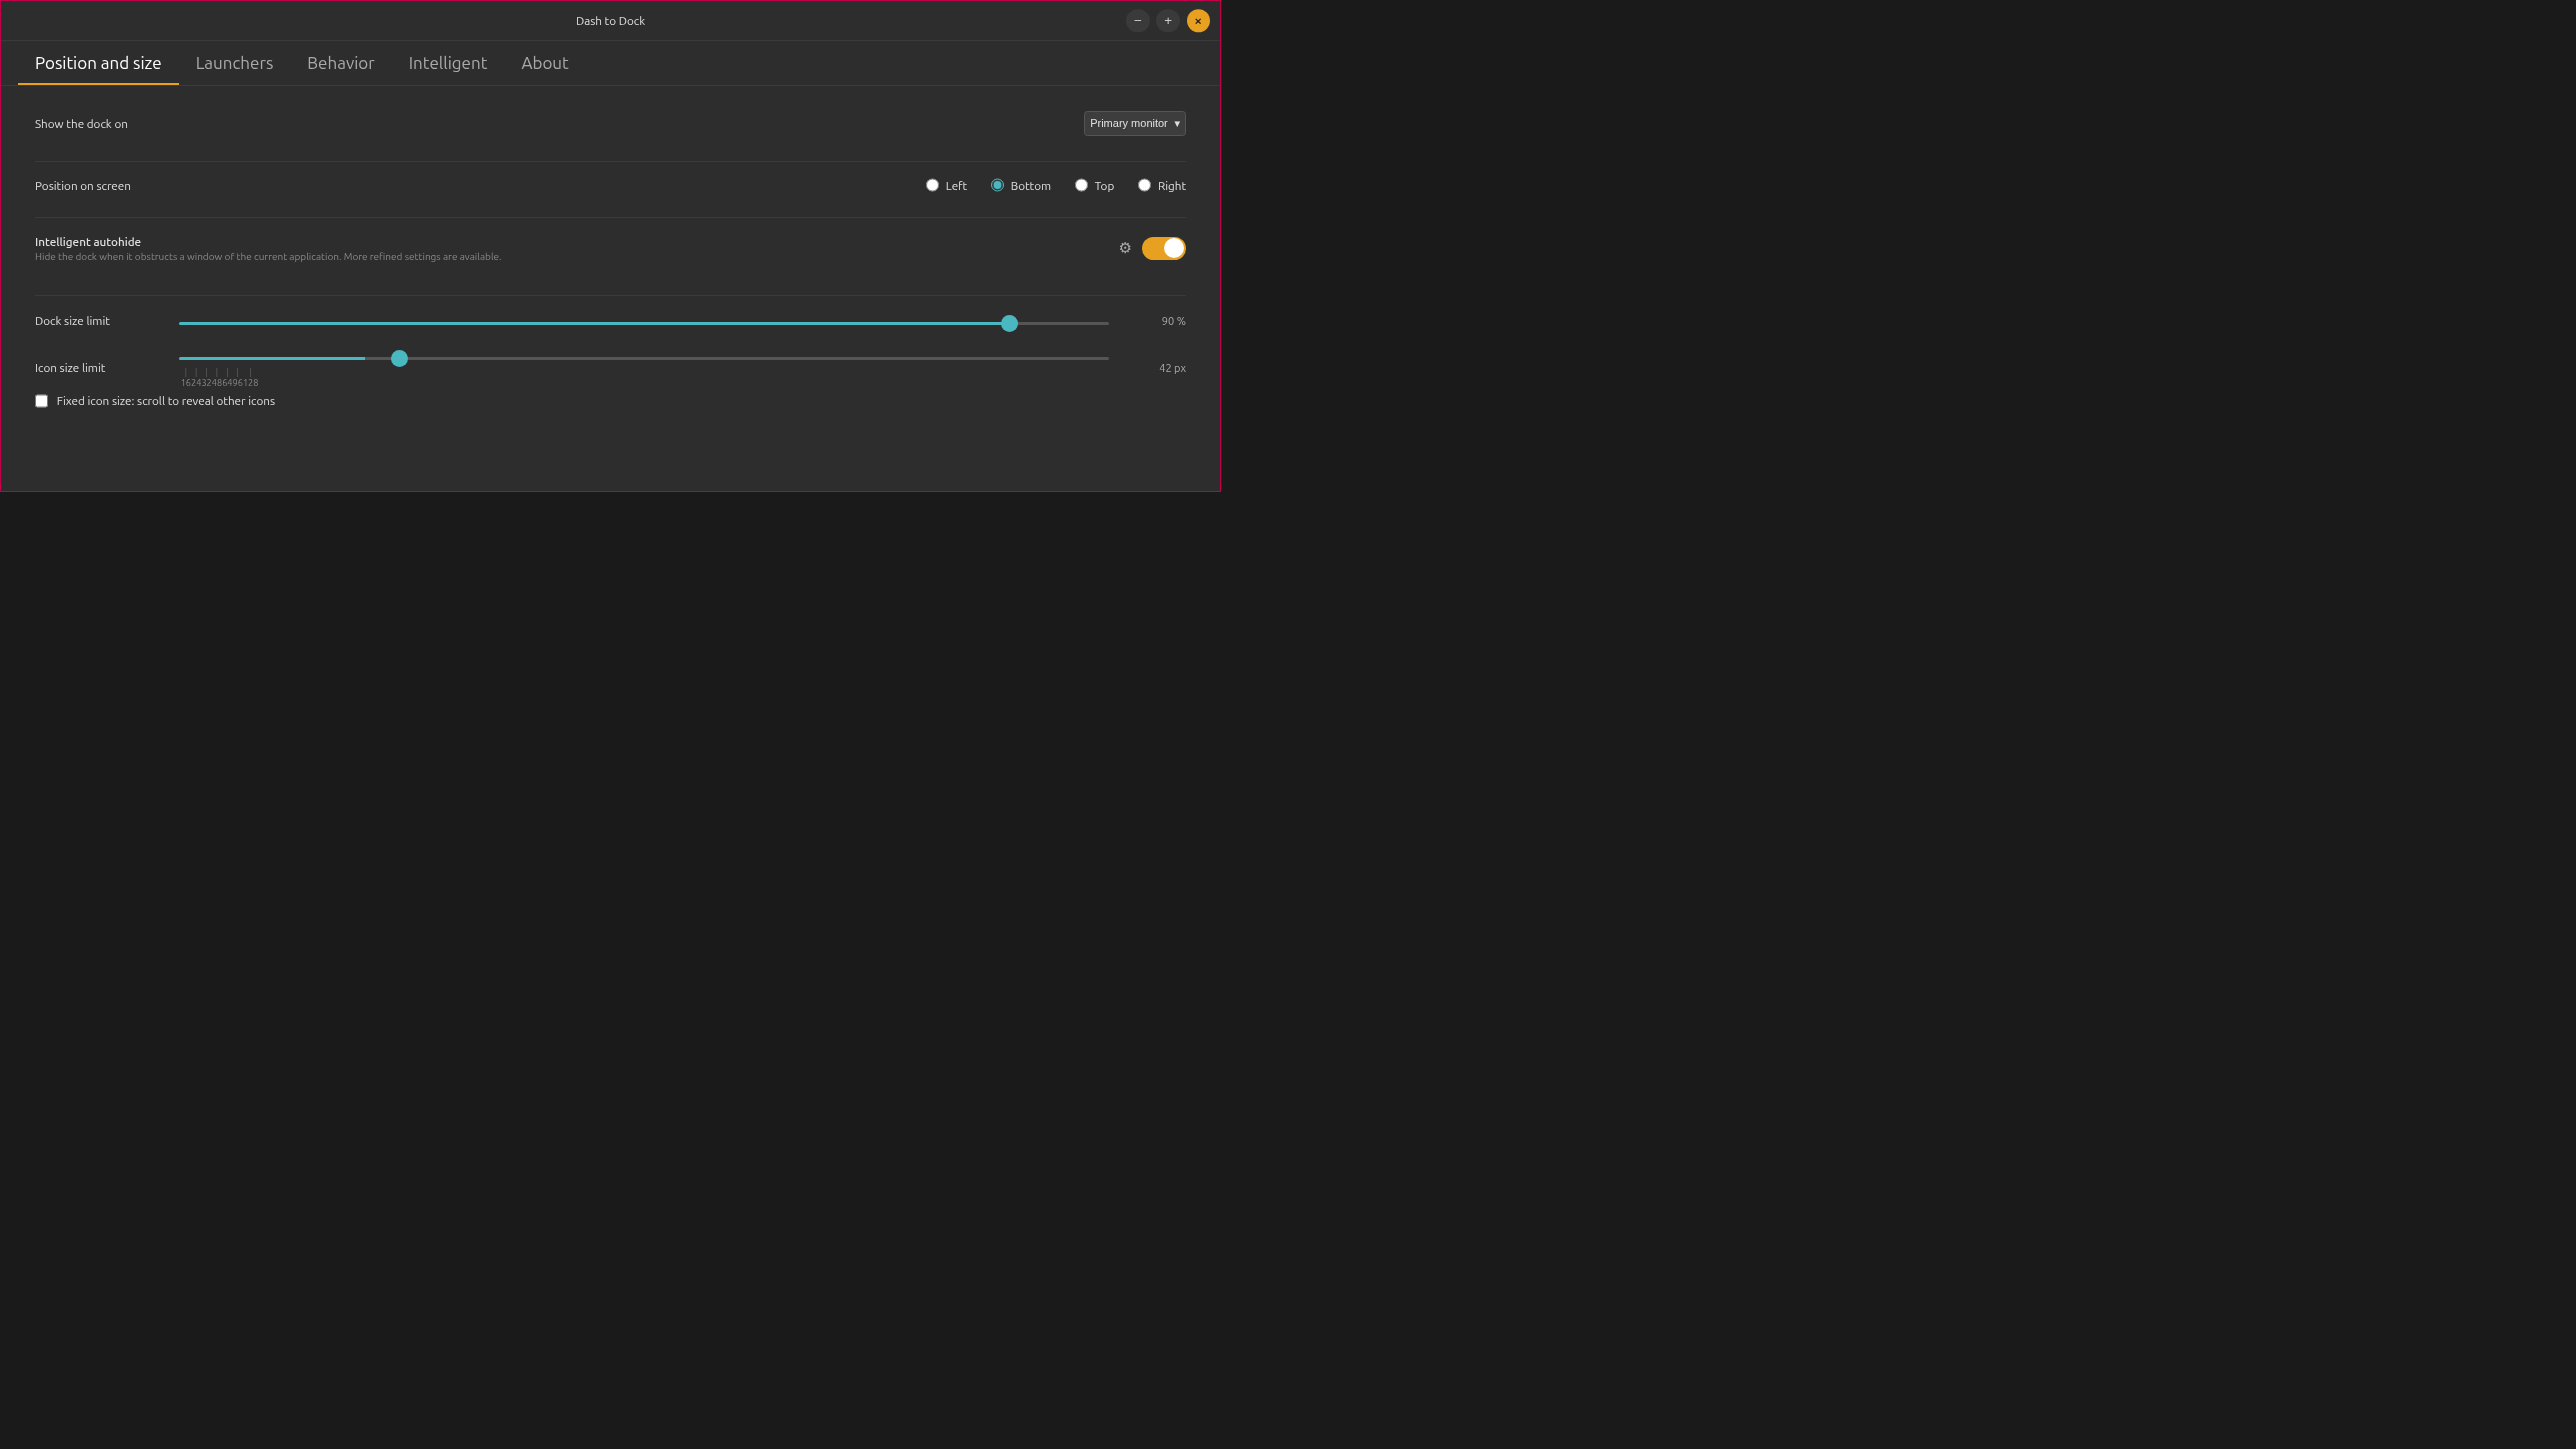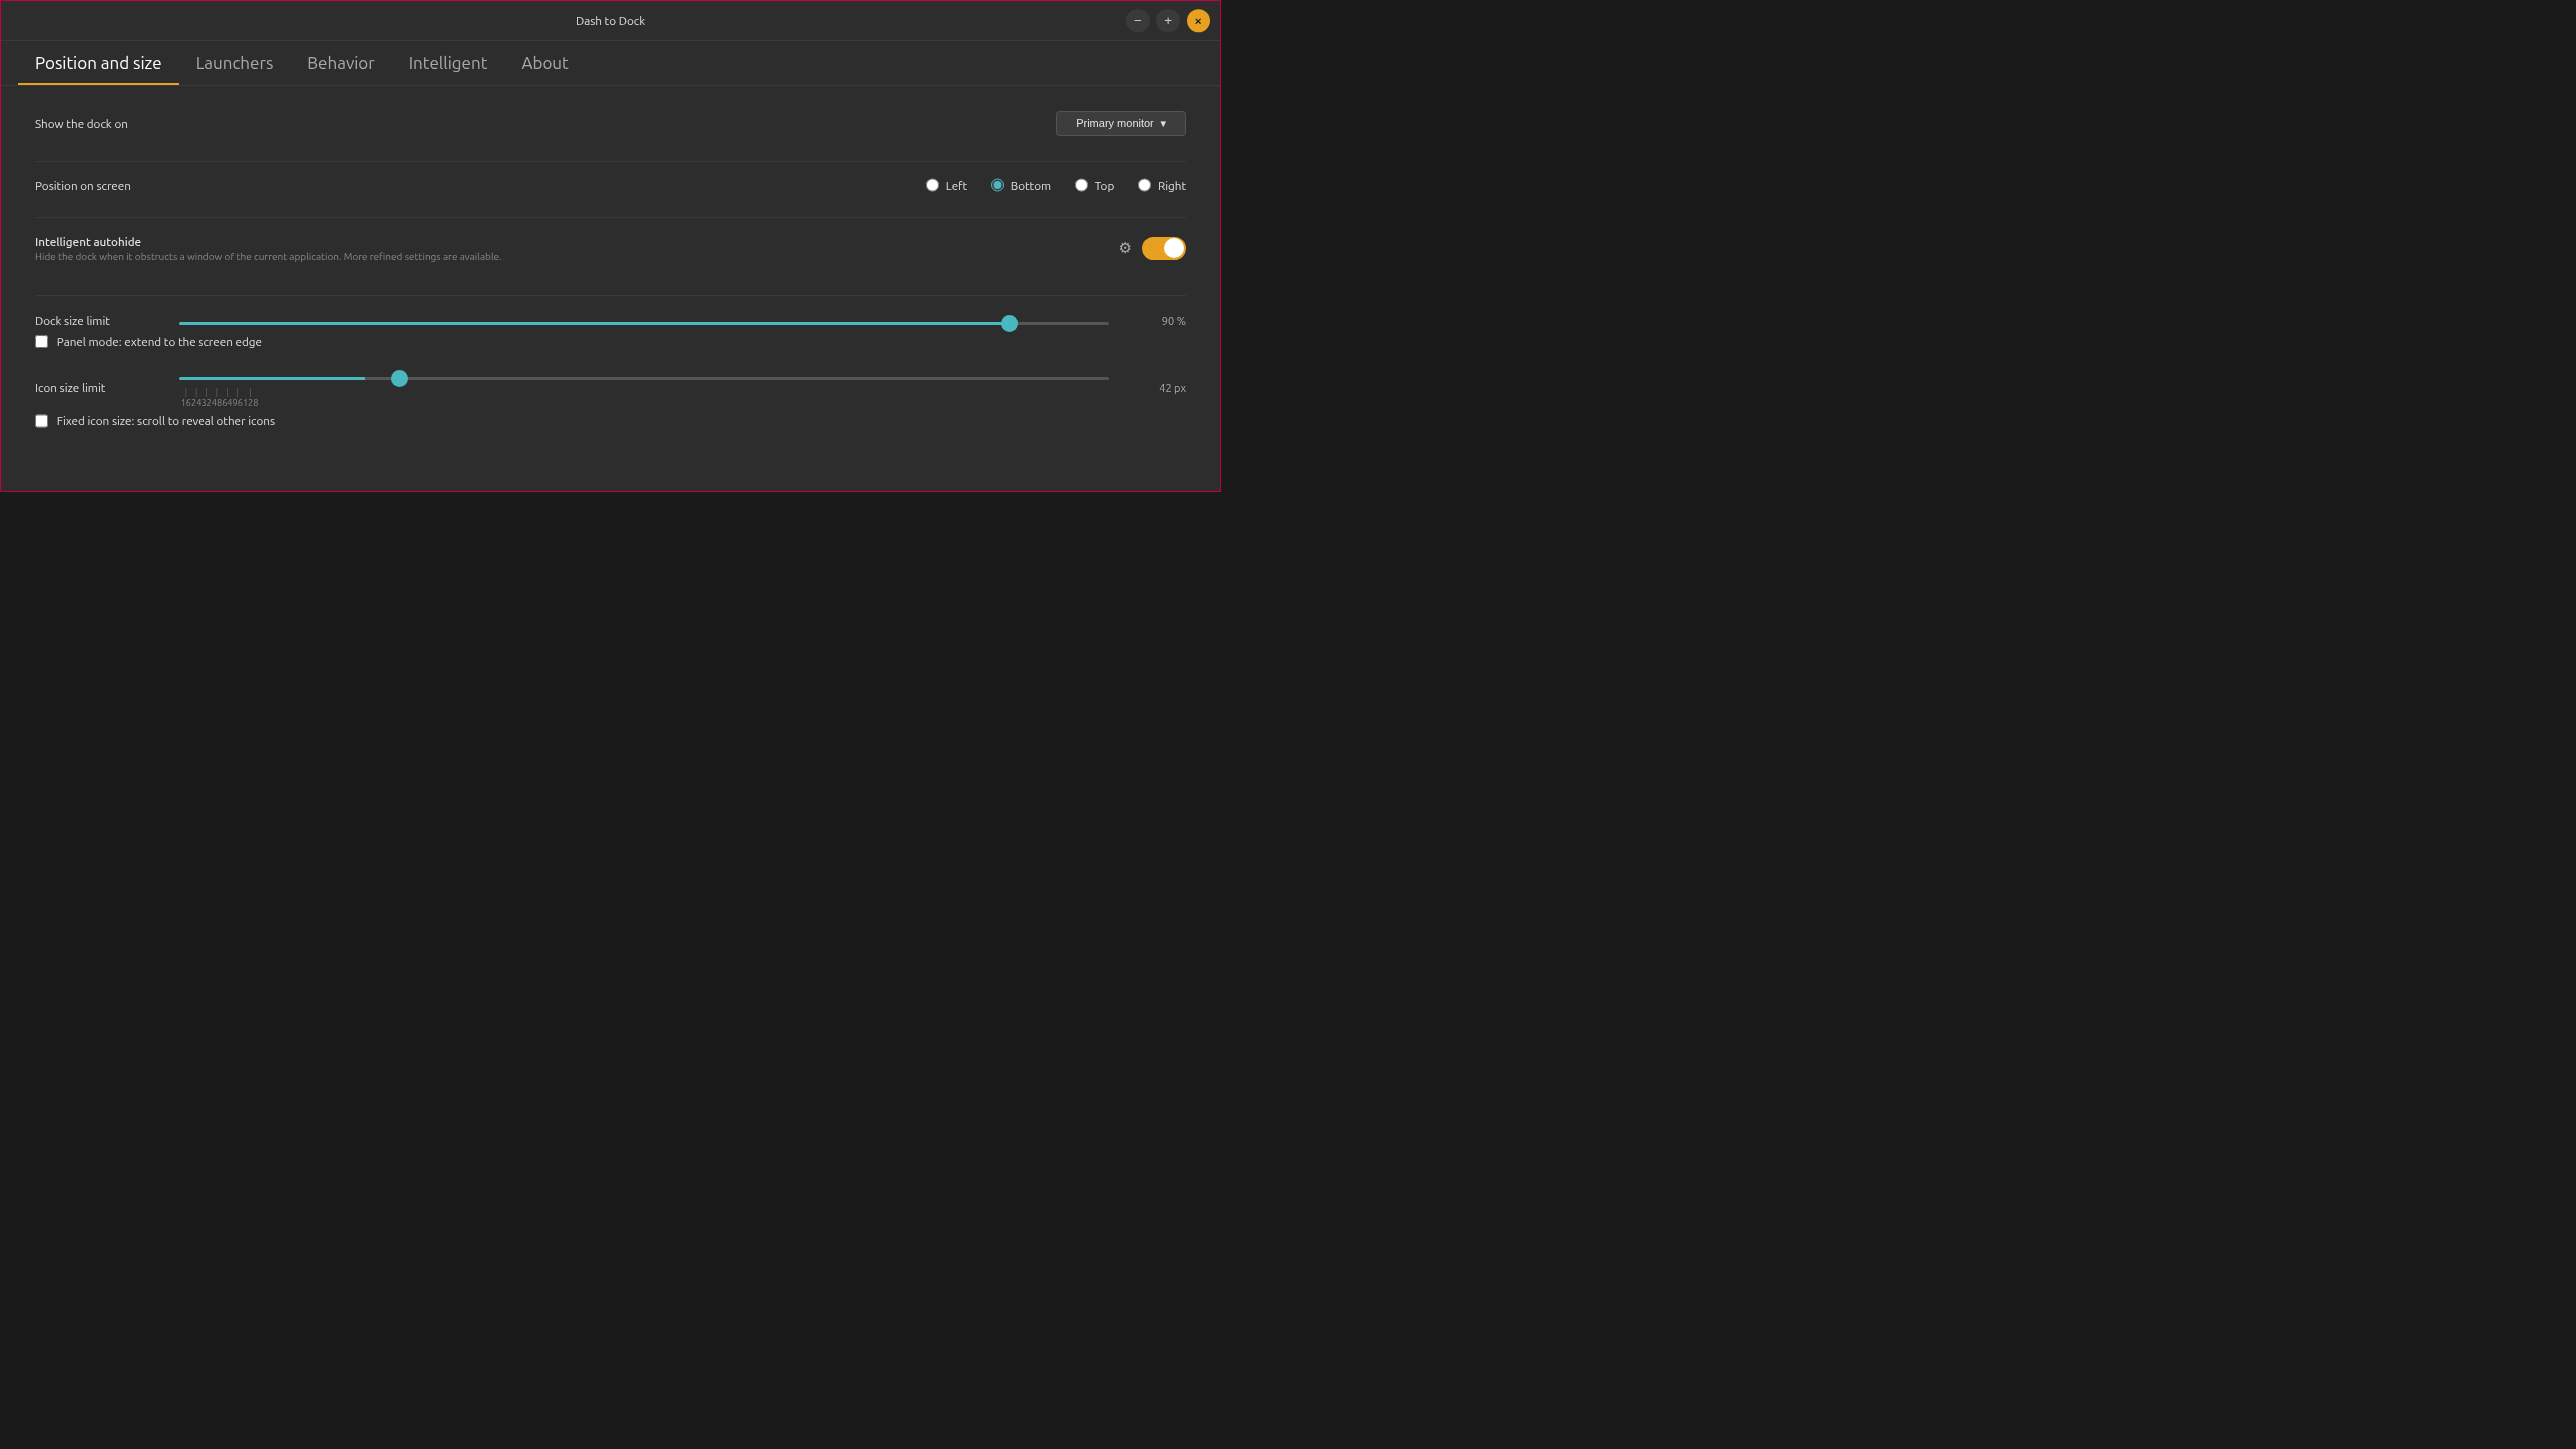--- a/index.html
+++ b/index.html
@@ -95,21 +95,21 @@
       margin-bottom: 13.4px;
     }
     .row-label {
       font-size: 11.7px;
       color: #e0e0e0;
     }
     .dropdown-btn {
       background: #3d3d3d;
       border: 0.8px solid #555;
       color: #e0e0e0;
-      padding: 5px 19px;
+      padding: 5px 5px;
       border-radius: 3.4px;
       cursor: pointer;
       font-size: 11px;
       display: flex;
       align-items: center;
       gap: 6.7px;
     }
     .checkbox-row {
       display: flex;
       align-items: center;
@@ -338,24 +338,20 @@
     <div class="divider"></div>
 
     <div class="slider-section">
       <div class="slider-row">
         <span class="slider-label">Dock size limit</span>
         <div class="slider-wrapper">
           <input type="range" min="0" max="100" value="90" style="--fill: 90%;">
         </div>
         <span class="slider-value">90 %</span>
       </div>
-      <div class="checkbox-row">
-        <input type="checkbox" id="panel-mode" style="">
-        <label for="panel-mode">Panel mode: extend to the screen edge</label>
-      </div>
     </div>
 
     <div class="slider-section">
       <div class="slider-row">
         <span class="slider-label">Icon size limit</span>
         <div class="slider-wrapper">
           <input type="range" min="16" max="128" value="42" style="--fill: 20%;">
           <div class="tick-marks">
             <div class="tick-mark">
                 <span>16</span>

